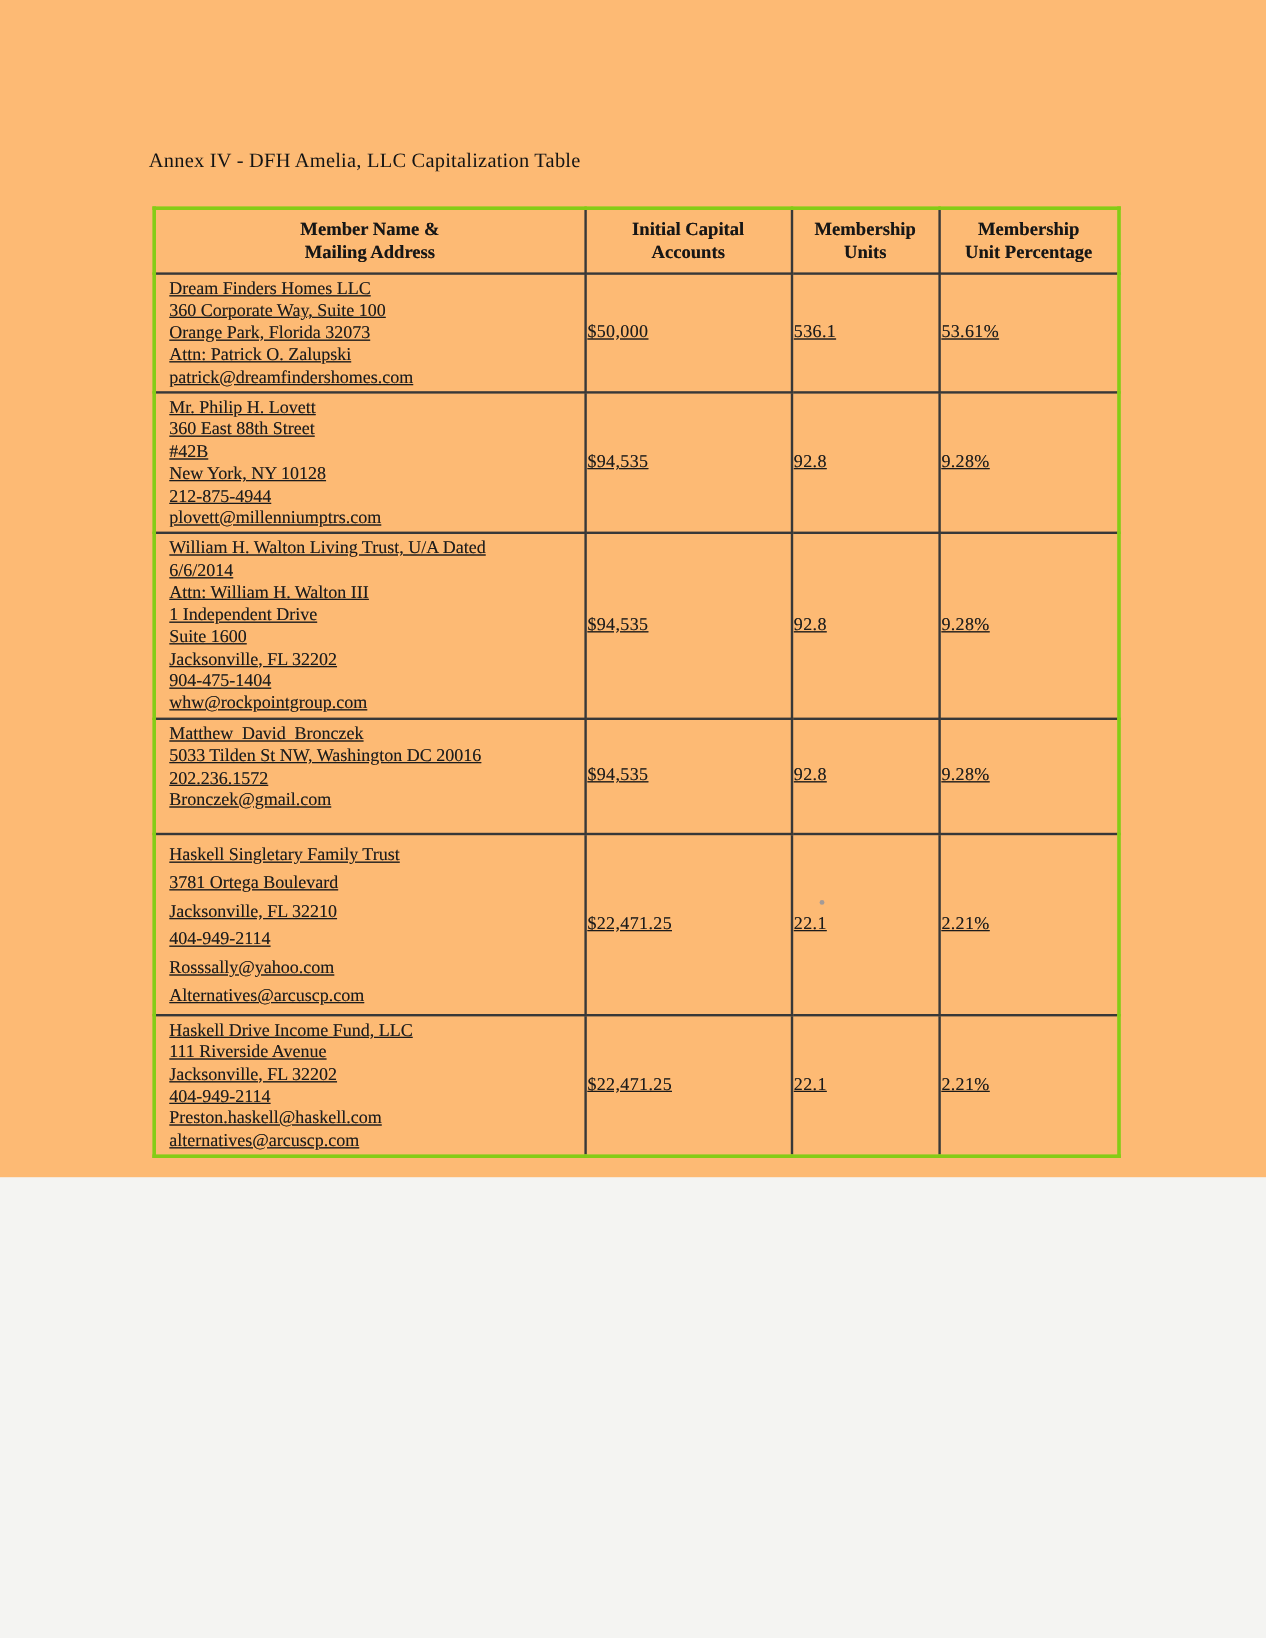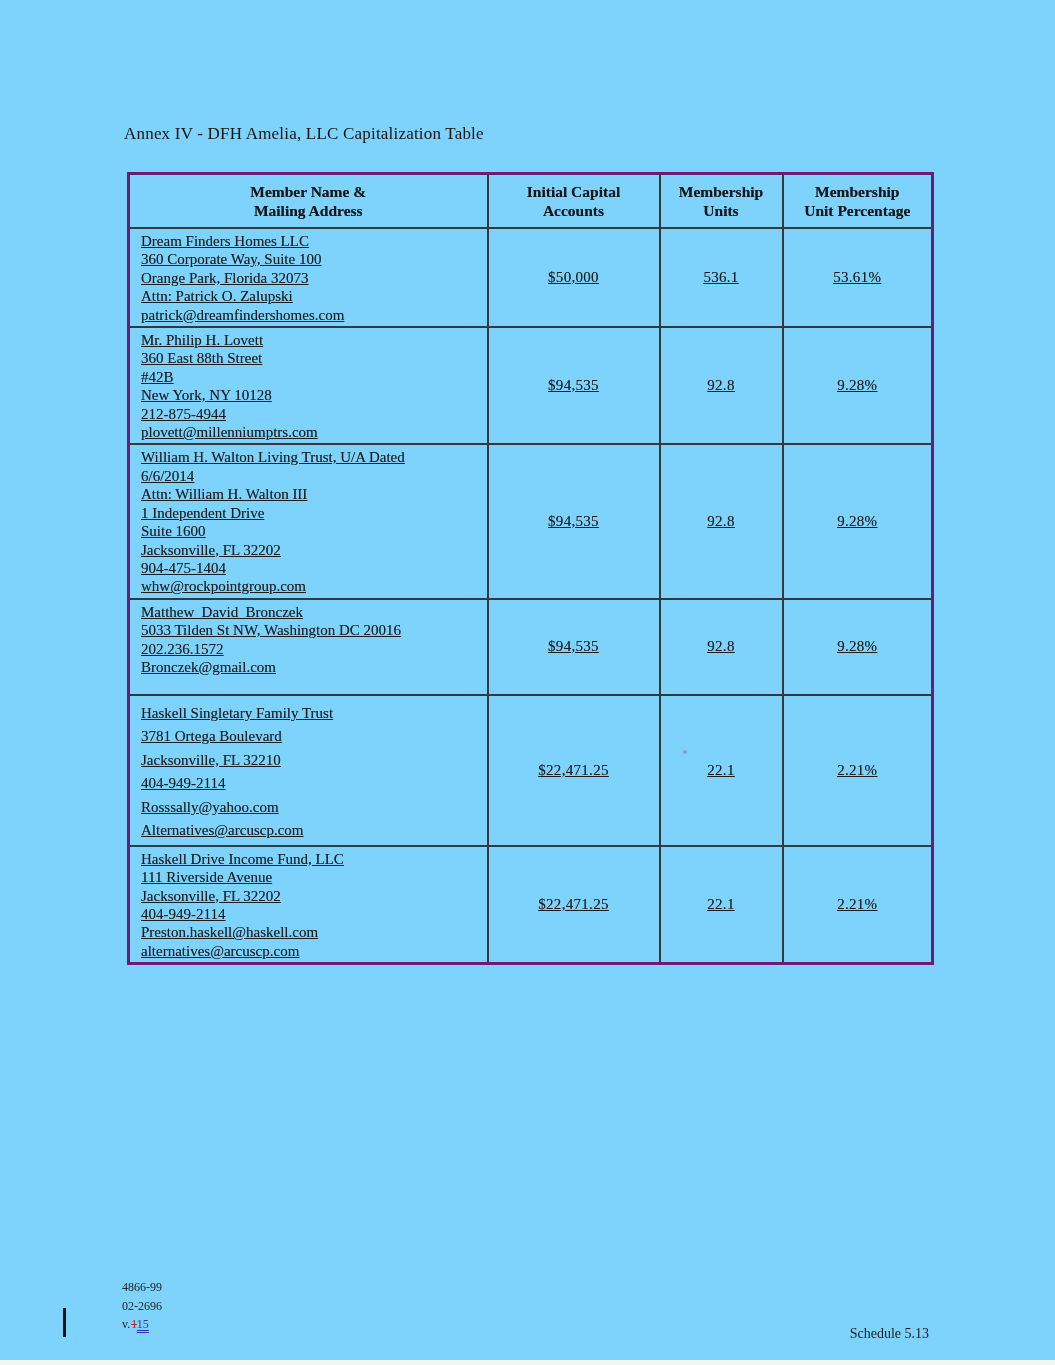--- a/index.html
+++ b/index.html
@@ -3,41 +3,41 @@
 <meta charset="utf-8">
 <style>
   html, body { margin: 0; padding: 0; }
   body {
     width: 1055px; height: 1365px;
     background: #f4f4f2;
     font-family: "Liberation Serif", "DejaVu Serif", serif;
   }
   .page {
     position: relative;
-    width: 1055px; height: 1360px;
-    background: #7dd3fc;
+    width: 1055px; height: 981px;
+    background: #fdba74;
     color: #1f1f1f;
     overflow: hidden;
   }
   .title {
     position: absolute;
     left: 124px; top: 124px;
     margin: 0;
     font-size: 17px;
     font-weight: normal;
     letter-spacing: 0.2px;
     color: #141414;
   }
   table.cap-table {
     position: absolute;
     left: 127px; top: 172px;
     width: 804px;
     border-collapse: collapse;
     table-layout: fixed;
-    border: 3px solid #701a75;
+    border: 3px solid #84cc16;
   }
   table.cap-table th, table.cap-table td {
     border: 2px solid #383838;
   }
   th.col-header {
     height: 50px;
     font-size: 15.5px;
     font-weight: bold;
     text-align: center;
     vertical-align: middle;
@@ -47,21 +47,20 @@
   }
   td.member-cell {
     vertical-align: top;
     padding: 3px 8px 2px 11px;
     font-size: 15px;
     line-height: 18.4px;
     color: #1c1c1c;
   }
   .addr-line { white-space: nowrap; overflow: hidden; }
   td.num-cell {
-    text-align: center;
     vertical-align: middle;
     font-size: 15px;
     color: #1c1c1c;
     letter-spacing: 0.3px;
   }
   
   tbody tr:nth-child(5) td.member-cell { line-height: 23.5px; padding-top: 6px; }
   
   tbody tr:nth-child(4) .addr-line:first-child { word-spacing: 3.5px; }
   td.member-cell, td.num-cell { text-shadow: 0 0 0.4px rgba(25,25,25,0.45); text-decoration: underline; }

